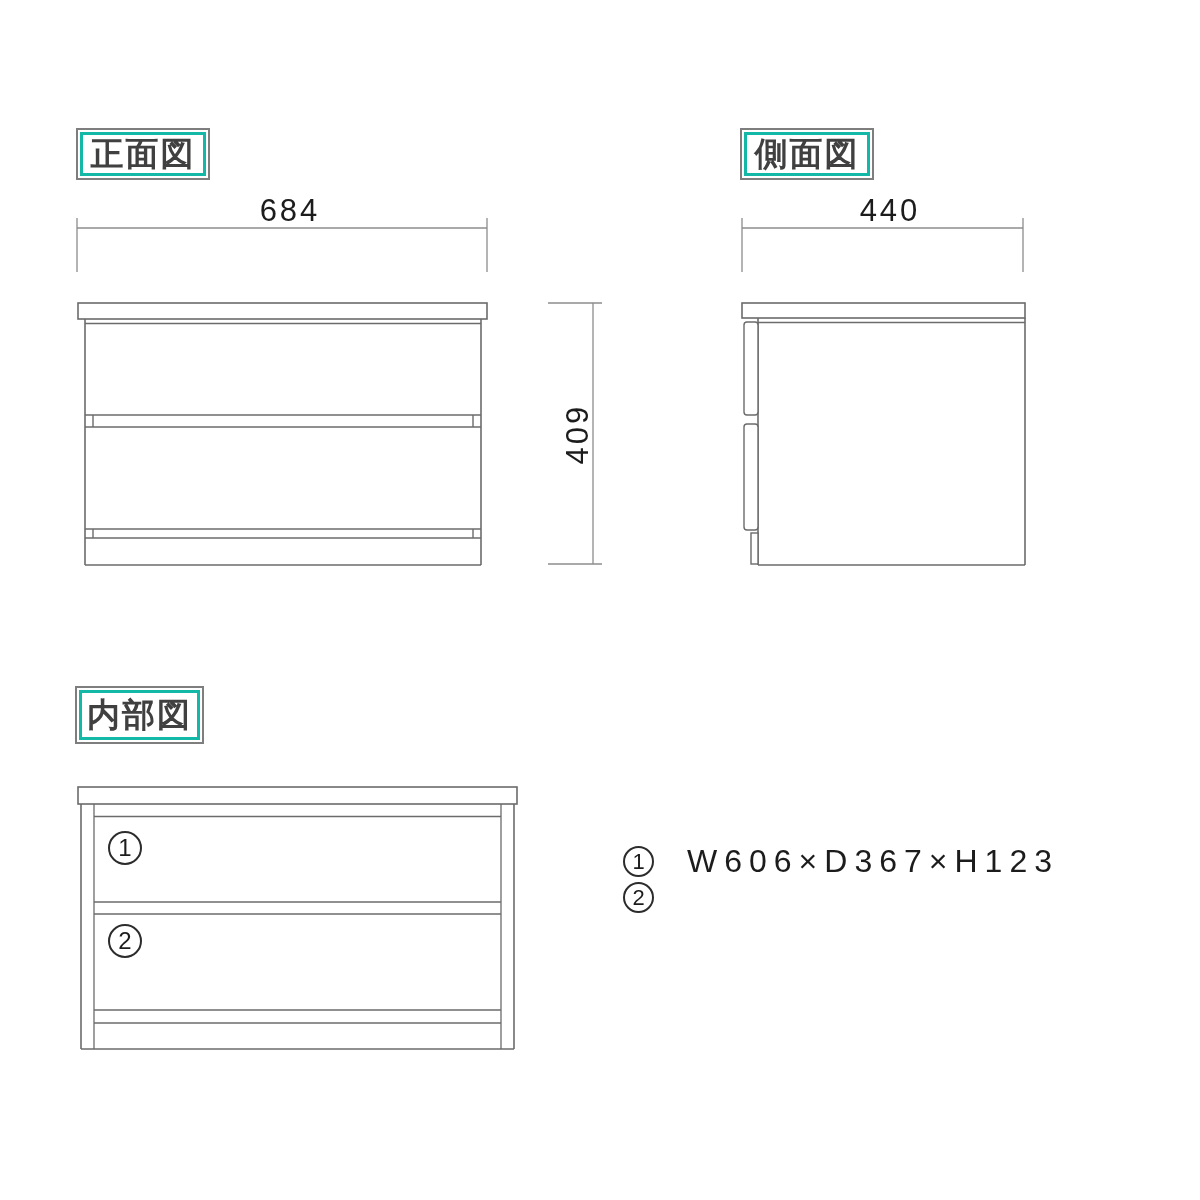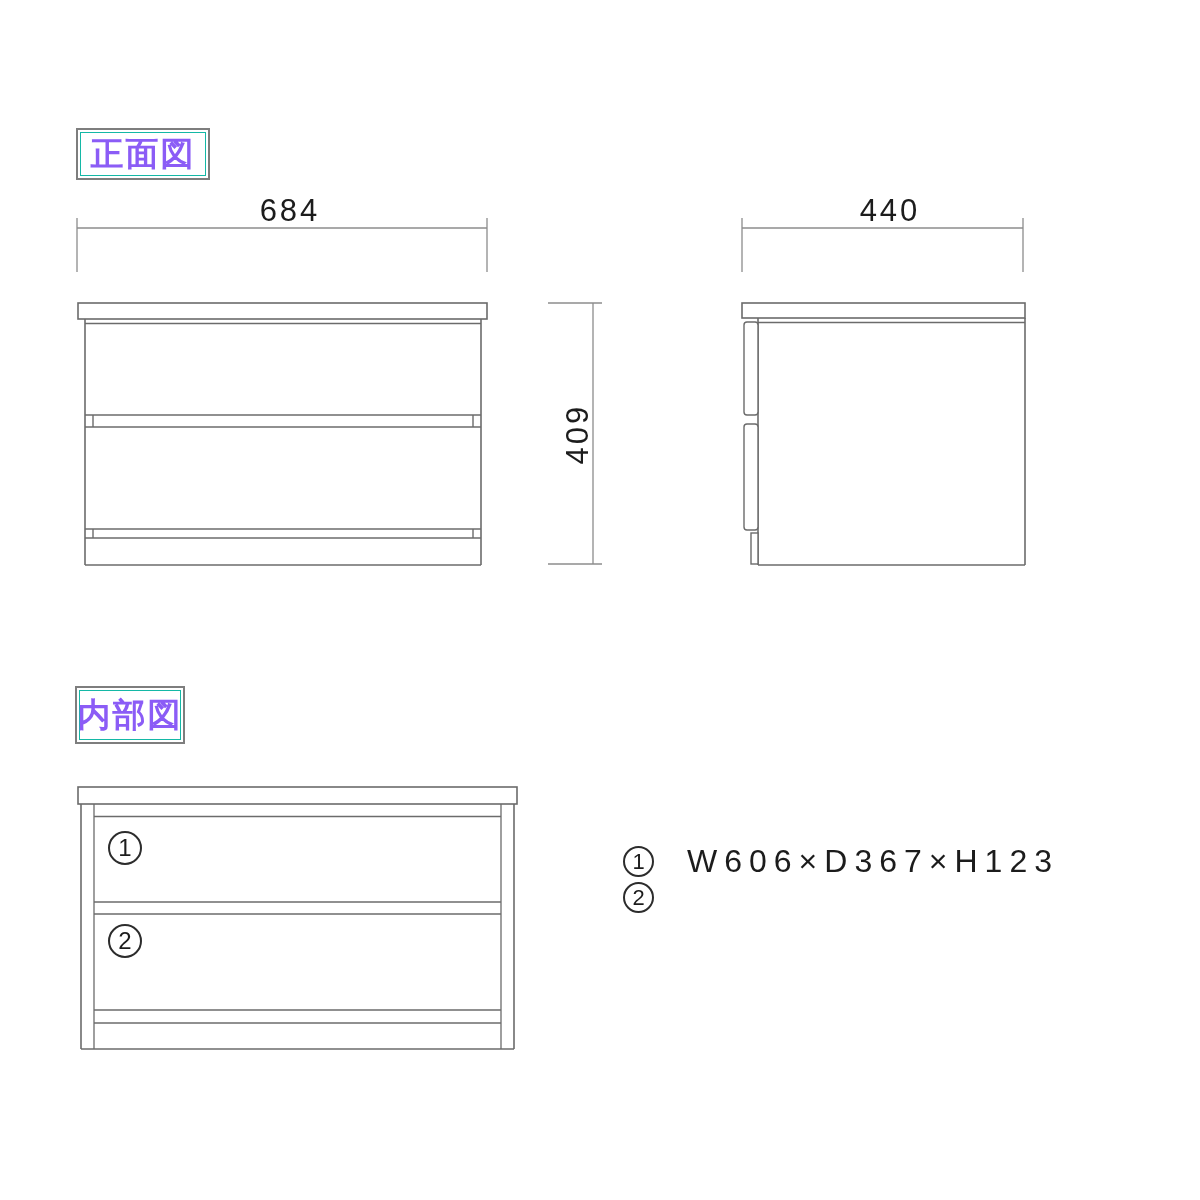--- a/index.html
+++ b/index.html
@@ -9,23 +9,23 @@
   }
   svg.drawing { position:absolute; left:0; top:0; }
 
   
   .view-label {
     position:absolute; box-sizing:border-box; background:#fff;
     border:2px solid #7e7e7e; padding:2px;
   }
   .view-label .inner {
     box-sizing:border-box; width:100%; height:100%;
-    border:1px solid #14b8a6;
+    border:3px solid #14b8a6;
     display:flex; align-items:center; justify-content:center;
-    font-size:33px; font-weight:bold; color:#8b5cf6; letter-spacing:2px;
+    font-size:33px; font-weight:bold; color:#404040; letter-spacing:2px;
     white-space:nowrap;
   }
 
   
   .dim-text { font-family:"Liberation Sans", sans-serif; font-size:31px; fill:#1c1c1c; letter-spacing:3px; }
 
   
   .circle-num {
     position:absolute; box-sizing:border-box; background:#fff;
     border:2px solid #2c2c2c; border-radius:50%;
@@ -123,22 +123,25 @@
       <line x1="94" y1="914" x2="501" y2="914" stroke-width="1.3"></line>
       <line x1="94" y1="1010" x2="501" y2="1010" stroke-width="1.3"></line>
       <line x1="94" y1="1023" x2="501" y2="1023" stroke-width="1.3"></line>
     </g>
   </svg>
 
   <div class="view-label" style="left:76px; top:128px; width:134px; height:52px;">
     <div class="inner">正面図</div>
   </div>
 
+  <div class="view-label" style="left:740px; top:128px; width:134px; height:52px;">
+    <div class="inner">側面図</div>
+  </div>
 
-  <div class="view-label" style="left:75px; top:686px; width:110px; height:58px;">
+  <div class="view-label" style="left:75px; top:686px; width:129px; height:58px;">
     <div class="inner">内部図</div>
   </div>
 
   <div class="circle-num big" style="left:108px; top:831px;">1</div>
   <div class="circle-num big" style="left:108px; top:924px;">2</div>
 
 
   <div class="note-row" style="left:623px; top:843px;">
     <div class="circle-num small" style="position:static;">1</div>
     <div class="dims">W606×D367×H123</div>

